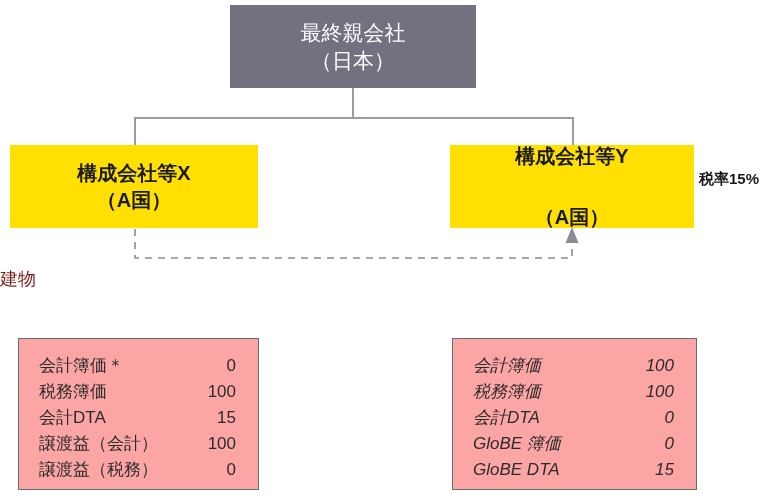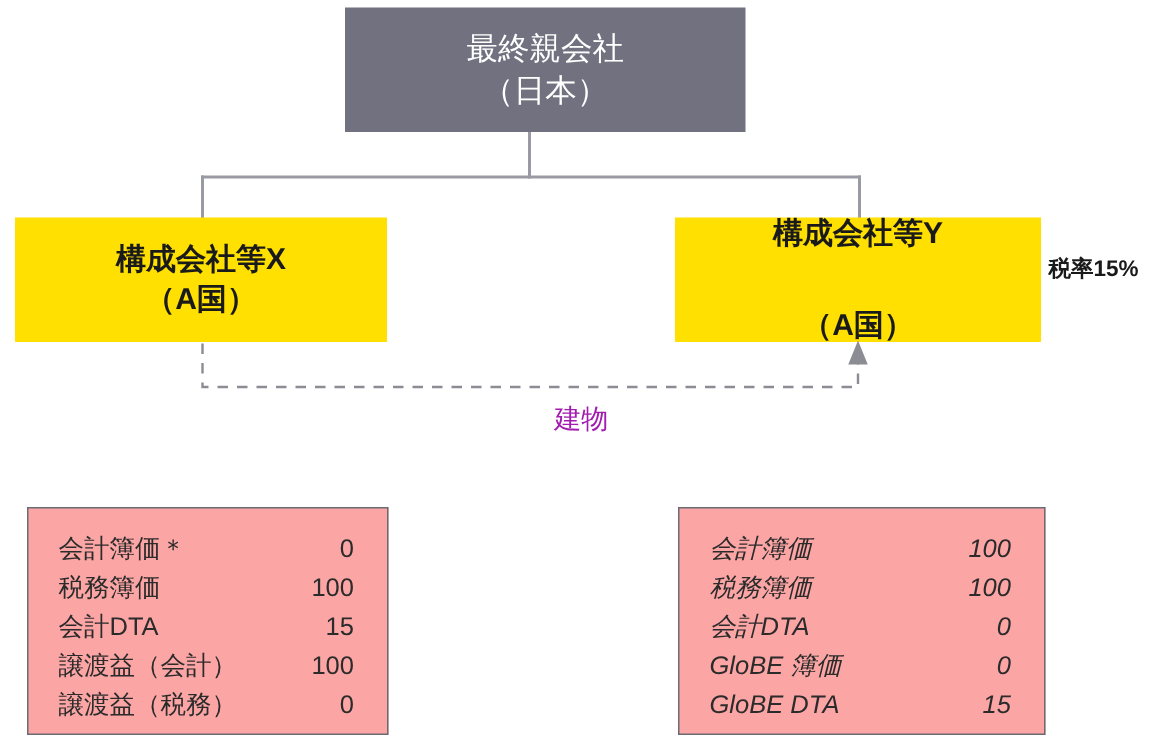--- a/index.html
+++ b/index.html
@@ -30,21 +30,21 @@
     line-height: 1.32;
   }
   .entity-box .line {
     display: block;
     white-space: nowrap;
   }
 
   #parent-box {
     left: 230px;
     top: 5px;
-    width: 267px;
+    width: 246px;
     height: 83px;
     background: #717180;
     color: #ffffff;
     font-size: 21px;
     font-weight: normal;
   }
 
   .subsidiary-box {
     background: #ffe000;
     color: #1a1a1a;
@@ -115,23 +115,23 @@
     height: 502px;
     pointer-events: none;
   }
 
   
   #transfer-caption {
     position: absolute;
     left: 0;
     top: 267px;
     width: 775px;
-    text-align: center;
+    text-align: left;
     font-size: 18px;
-    color: #a21caf;
+    color: #7f1d1d;
     line-height: 1.42;
   }
   #transfer-caption .line { display: block; }
 
   
   .ledger {
     position: absolute;
     box-sizing: border-box;
     border: 1px solid #6b6b73;
     background: #fca5a5;

